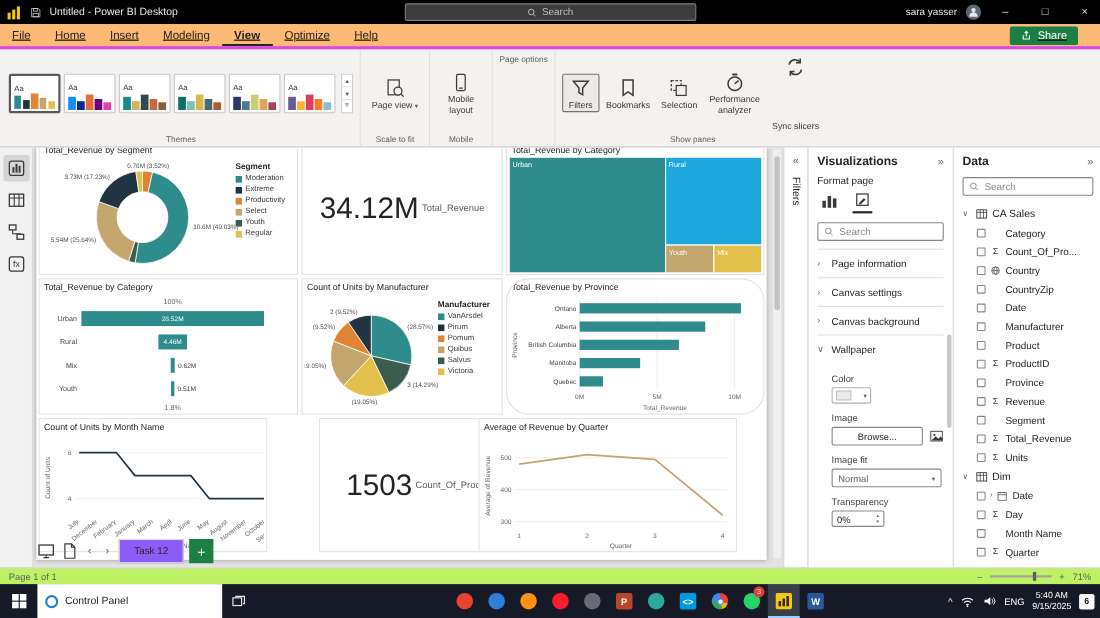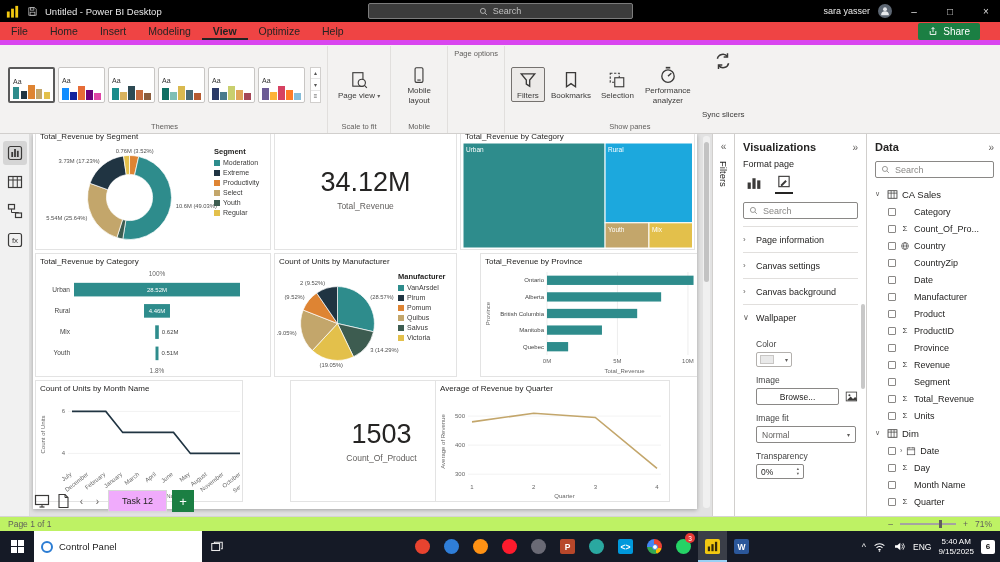--- a/index.html
+++ b/index.html
@@ -14,21 +14,21 @@
   .tb-title{color:#e9e9e9;font-size:9.5px;white-space:nowrap;}
   .tb-center{flex:1;display:flex;justify-content:center;}
   .tb-search{width:265px;height:16px;background:#3c3c3c;border:1px solid #7c7c7c;border-radius:2px;display:flex;align-items:center;justify-content:center;gap:5px;color:#c0c0c0;font-size:9px;}
   .tb-search .s-ic{width:9px;height:9px;display:inline-flex;color:#c0c0c0;}
   .tb-right{display:flex;align-items:center;gap:8px;width:330px;justify-content:flex-end;}
   .tb-user{font-size:9px;color:#eaeaea;white-space:nowrap;}
   .tb-avatar{width:14px;height:14px;border-radius:50%;background:#5d6773;display:inline-flex;align-items:center;justify-content:center;color:#e6e9ec;overflow:hidden;padding:1px;}
   .wb{width:28px;height:22px;display:flex;align-items:center;justify-content:center;color:#dedede;font-size:10px;}
 
   
-  .menubar{flex:0 0 23px;background:#ef4444;display:flex;align-items:center;border-bottom:5px solid #d946ef;}
+  .menubar{flex:0 0 23px;background:#fdba74;display:flex;align-items:center;border-bottom:3px solid #d946ef;text-decoration:underline;}
   .menu-items{display:flex;height:100%;}
   .menu-item{padding:0 11px;display:flex;align-items:center;font-size:10.5px;color:#252423;}
   .menu-item.active{font-weight:bold;box-shadow:inset 0 -2px 0 #252423;}
   .share-btn{margin-left:auto;margin-right:20px;background:#1b7f43;color:#fff;font-size:10px;height:17px;padding:0 10px;border-radius:2px;display:flex;align-items:center;gap:5px;border:none;}
   .share-btn .s-ic{width:10px;height:10px;display:inline-flex;}
 
   
   .ribbon{flex:0 0 68px;background:#f3f2f1;border-bottom:1px solid #d1cfcd;display:flex;align-items:stretch;padding:1px 2px 0;}
   .rgroup{display:flex;flex-direction:column;padding:2px 6px 0;}
   .rgroup + .rgroup{border-left:1px solid #e1dfdd;}
@@ -57,37 +57,37 @@
   .left-rail{flex:0 0 30px;background:#f1f1f1;border-right:1px solid #dcdcdc;display:flex;flex-direction:column;align-items:center;padding-top:7px;gap:5px;}
   .rail-item{width:24px;height:24px;border-radius:3px;display:flex;align-items:center;justify-content:center;color:#3b3a39;}
   .rail-item.selected{background:#d5d5d5;}
   .rail-item span{width:16px;height:16px;display:inline-flex;}
 
   .canvas-area{flex:1;position:relative;background:#e2e2e2;overflow:hidden;}
   .report-page{position:absolute;left:3px;top:0;width:664px;height:375px;background:#fff;box-shadow:0 1px 4px rgba(0,0,0,.28);overflow:hidden;}
   .visual{position:absolute;background:#fff;border:1px solid #e3e3e3;overflow:hidden;padding:1px 2px;display:flex;flex-direction:column;}
   .v-title{font-size:8px;color:#252423;padding:2px 2px 1px;white-space:nowrap;flex:0 0 13px;}
   .v-body{flex:1;display:flex;overflow:hidden;}
-  .card-body{flex-direction:column;align-items:center;justify-content:center;gap:3px;}
+  .card-body{flex-direction:row;align-items:center;justify-content:center;gap:3px;}
   .card-value{font-size:27px;color:#252423;}
   .card-label{font-size:8.5px;color:#605e5c;}
   .v-legend{width:56px;padding-top:4px;overflow:hidden;flex:0 0 56px;}
   .legend-title{font-size:7.5px;font-weight:bold;color:#252423;margin-bottom:3px;}
   .legend-row{display:flex;align-items:center;gap:3px;margin-bottom:3px;}
   .legend-swatch{width:6px;height:6px;flex:0 0 6px;}
   .legend-label{font-size:7px;color:#3b3a39;white-space:nowrap;}
   .v-chart{overflow:visible;}
 
   .v-scrollbar{position:absolute;right:2px;top:2px;width:7px;height:372px;background:#f0f0f0;border-radius:3px;}
   .v-thumb{position:absolute;left:1px;right:1px;top:6px;height:140px;background:#c3c3c3;border-radius:3px;}
 
   .page-bar{position:absolute;left:4px;bottom:3px;height:24px;display:flex;align-items:center;gap:5px;}
   .pb-icon{width:16px;height:16px;color:#3b3a39;display:inline-flex;}
   .pb-chev{width:11px;text-align:center;color:#605e5c;font-size:10px;}
-  .pb-tab{background:#f0abfc;height:22px;display:flex;align-items:center;padding:0 13px;font-size:9px;color:#252423;border:1px solid #d8d8d8;}
+  .pb-tab{background:#8b5cf6;height:22px;display:flex;align-items:center;padding:0 13px;font-size:9px;color:#252423;border:1px solid #d8d8d8;}
   .pb-add{width:22px;height:22px;background:#1b7f43;color:#fff;display:flex;align-items:center;justify-content:center;font-size:13px;border:none;}
 
   .filters-strip{flex:0 0 22px;background:#fff;border-left:1px solid #d1cfcd;display:flex;flex-direction:column;align-items:center;padding-top:7px;gap:9px;}
   .fs-expand{font-size:10px;color:#605e5c;}
   .fs-label{writing-mode:vertical-rl;font-size:9.5px;color:#252423;}
 
   
   .viz-pane{flex:0 0 132px;background:#fff;border-left:1px solid #d1cfcd;padding:7px 8px;position:relative;overflow:hidden;}
   .data-pane{flex:0 0 134px;background:#fff;border-left:1px solid #d1cfcd;padding:7px 6px 0 8px;overflow:hidden;}
   .pane-header{display:flex;justify-content:space-between;align-items:center;}
@@ -531,21 +531,21 @@
                   <span class="legend-swatch" style="background: rgb(61, 92, 80);"></span>
                   <span class="legend-label">Salvus</span>
                 </div>
                 <div class="legend-row">
                   <span class="legend-swatch" style="background: rgb(227, 192, 75);"></span>
                   <span class="legend-label">Victoria</span>
                 </div>
               </div>
             </div>
           </div>
-          <div class="visual" style="left: 447px; top: 119px; width: 235px; height: 124px;">
+          <div class="visual" style="left: 427px; top: 119px; width: 235px; height: 124px; border-radius: 21px;">
             <div class="v-title">Total_Revenue by Province</div>
             <div class="v-body">
               <svg width="231" height="107" viewBox="0 0 231 107" class="v-chart">
                 <line x1="64" y1="4" x2="64" y2="87" stroke="#e5e5e5" stroke-width="0.7"></line>
                 <text x="64" y="95" font-size="6" fill="#666" font-family="Liberation Sans, sans-serif" text-anchor="middle">0M</text>
                 <line x1="134.45454545454544" y1="4" x2="134.45454545454544" y2="87" stroke="#e5e5e5" stroke-width="0.7"></line>
                 <text x="134.45454545454544" y="95" font-size="6" fill="#666" font-family="Liberation Sans, sans-serif" text-anchor="middle">5M</text>
                 <line x1="204.9090909090909" y1="4" x2="204.9090909090909" y2="87" stroke="#e5e5e5" stroke-width="0.7"></line>
                 <text x="204.9090909090909" y="95" font-size="6" fill="#666" font-family="Liberation Sans, sans-serif" text-anchor="middle">10M</text>
                 <rect x="64" y="7.652" width="146.54545454545453" height="9.296000000000001" fill="#2E8C8C"></rect>

